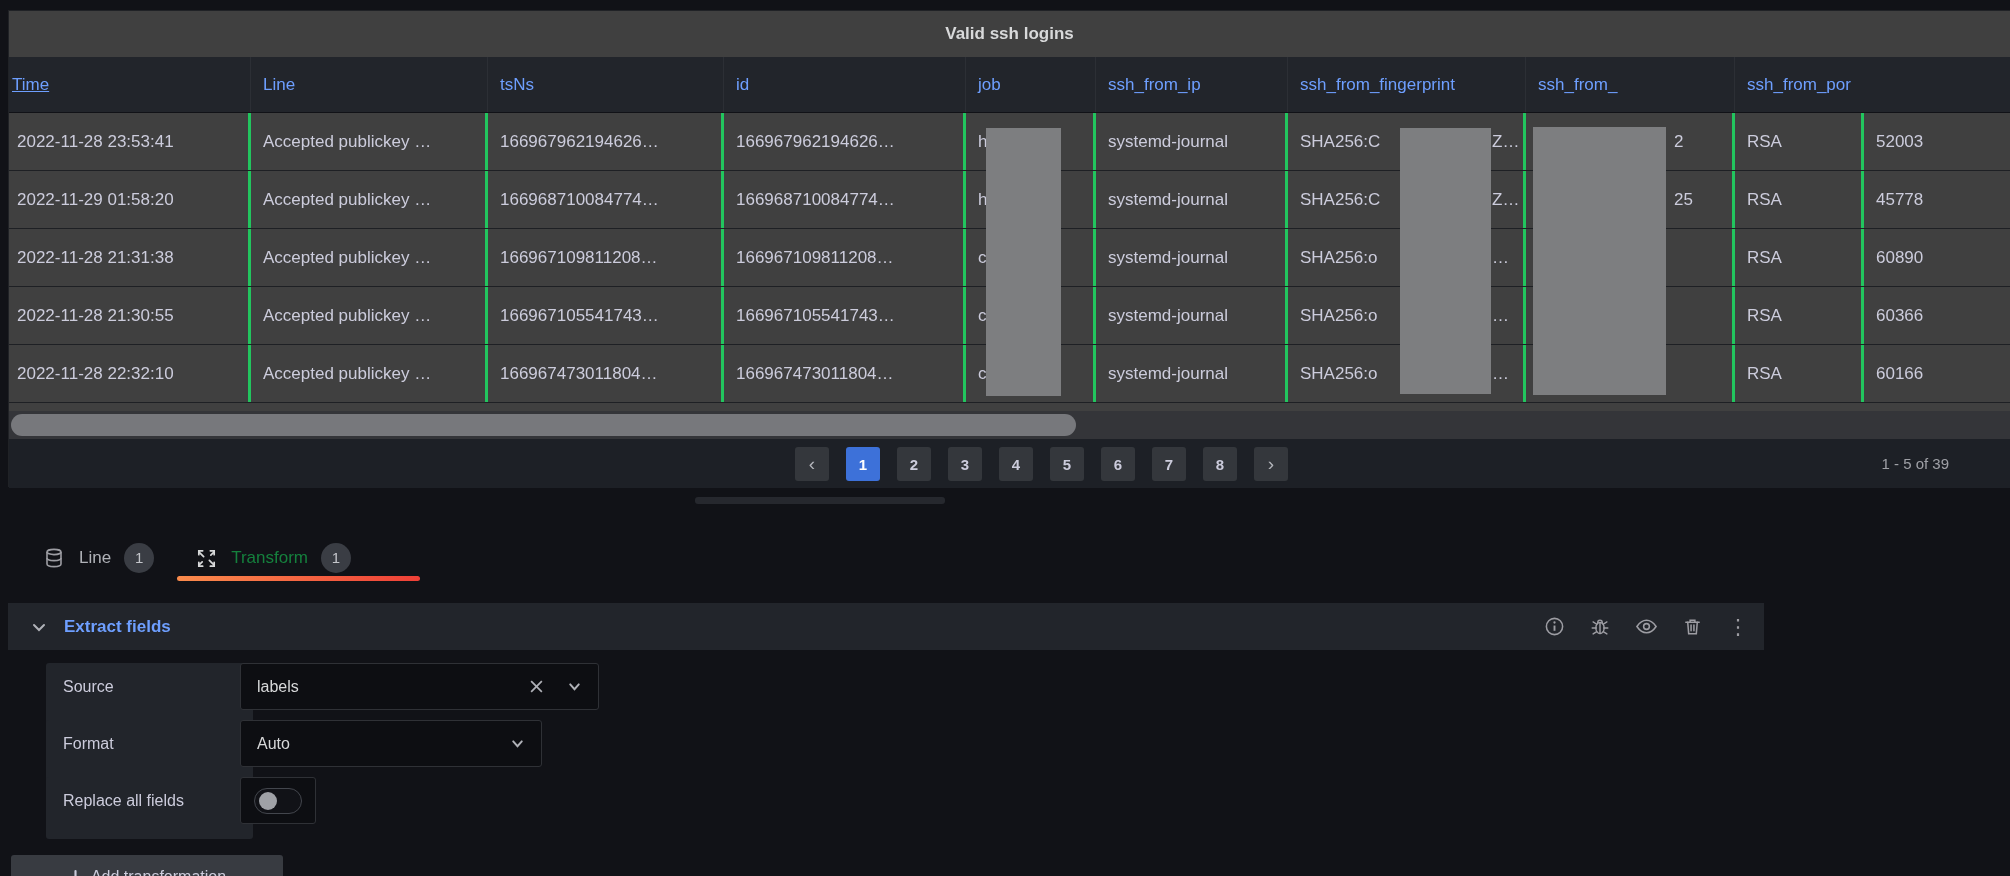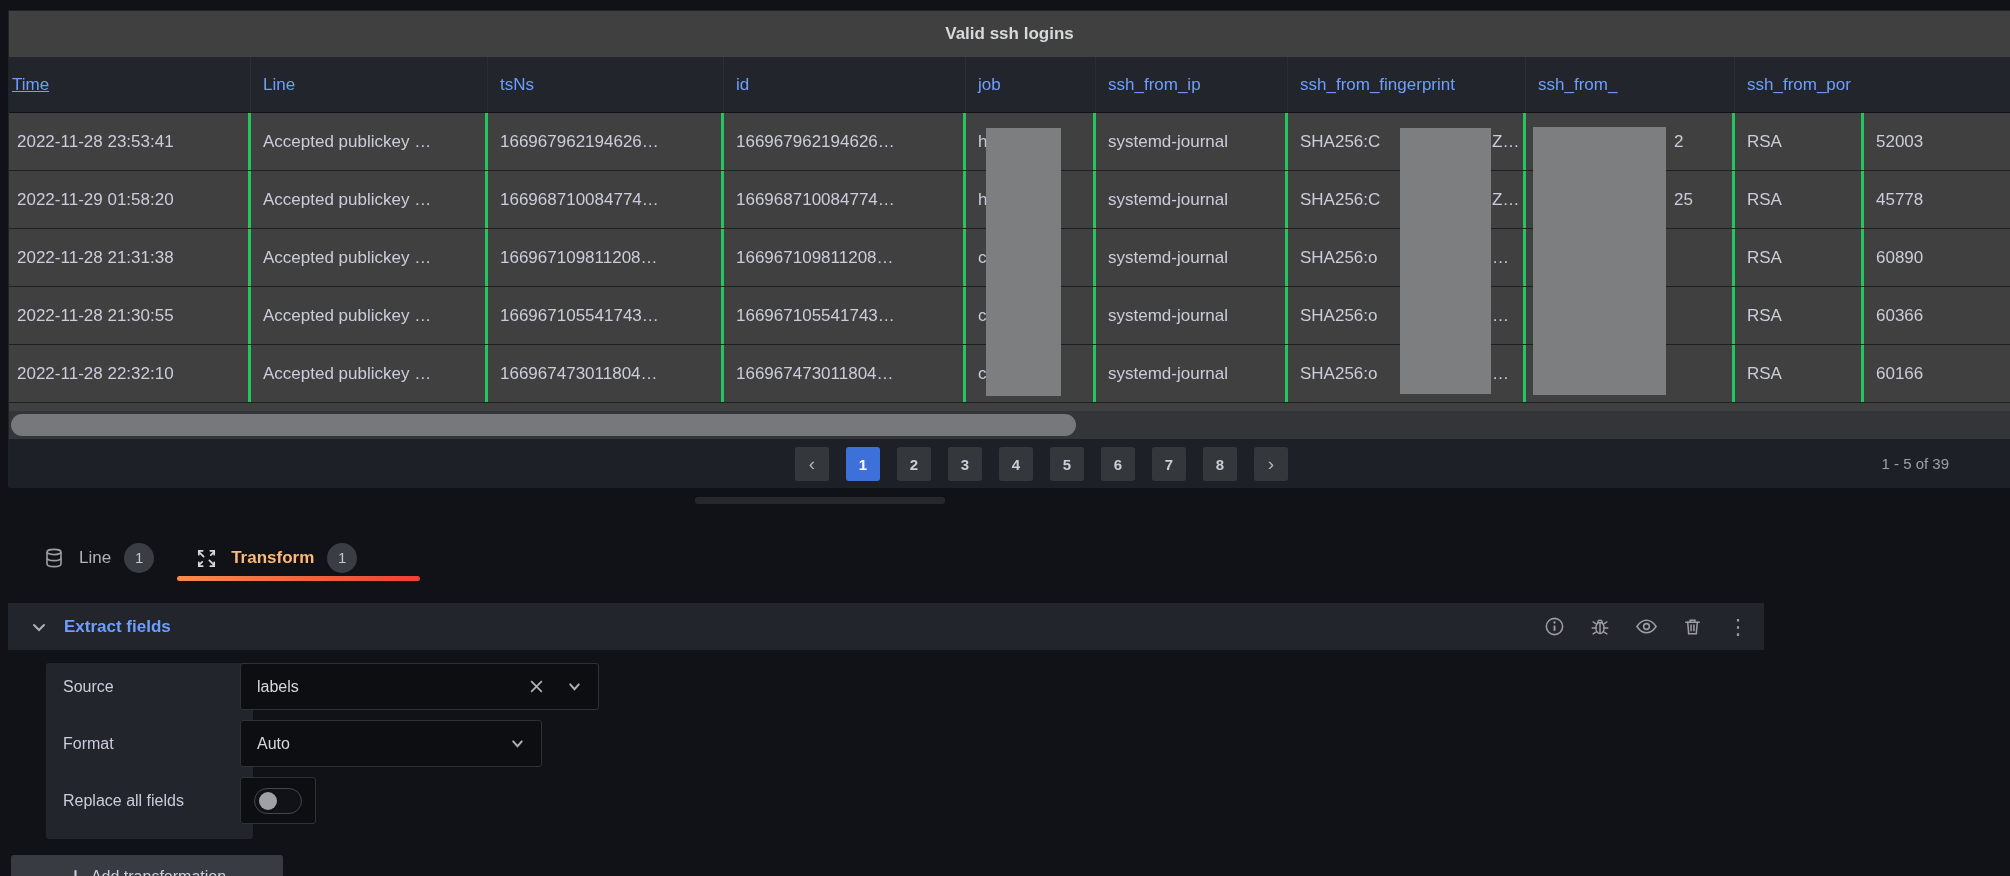--- a/index.html
+++ b/index.html
@@ -90,21 +90,21 @@
   
   .pane-nub {
     position: absolute; left: 695px; top: 497px; width: 250px; height: 7px;
     background: #26282e; border-radius: 3px;
   }
 
   
   .tabs { position: absolute; left: 30px; top: 538px; display: flex; align-items: center; height: 40px; }
   .tab { display: flex; align-items: center; gap: 13px; cursor: pointer; position: relative; padding: 0 28px 0 12px; height: 40px; }
   .tab-label { font-size: 17px; font-weight: 500; color: #b0b2b8; }
-  .tab.active .tab-label { color: #fdba74; font-weight: bold; }
+  .tab.active .tab-label { color: #15803d; font-weight: normal; }
   .badge {
     width: 30px; height: 30px; border-radius: 15px; background: #3a3d44;
     color: #c4c6cb; font-size: 15px; line-height: 30px; text-align: center;
   }
   .tab-underline {
     position: absolute; left: 177px; top: 576px; width: 243px; height: 5px;
     border-radius: 3px;
     background: linear-gradient(90deg, #fa8b4c 0%, #ef4037 100%);
   }
 

